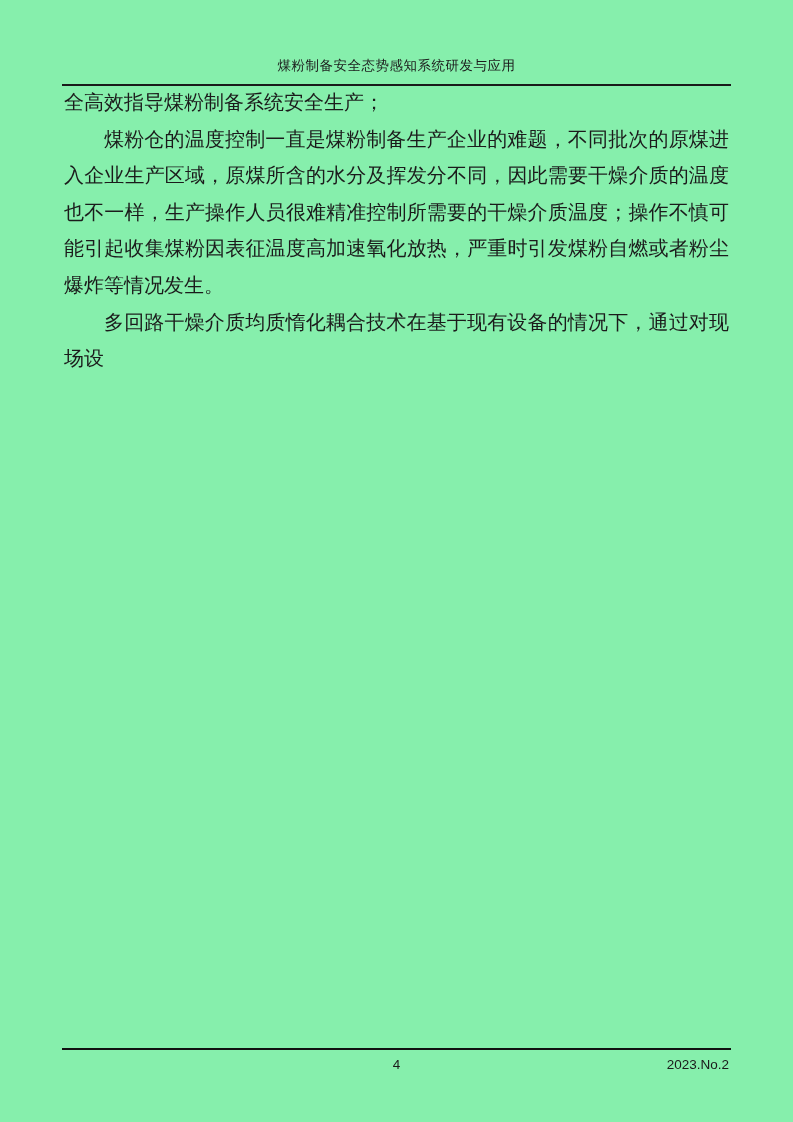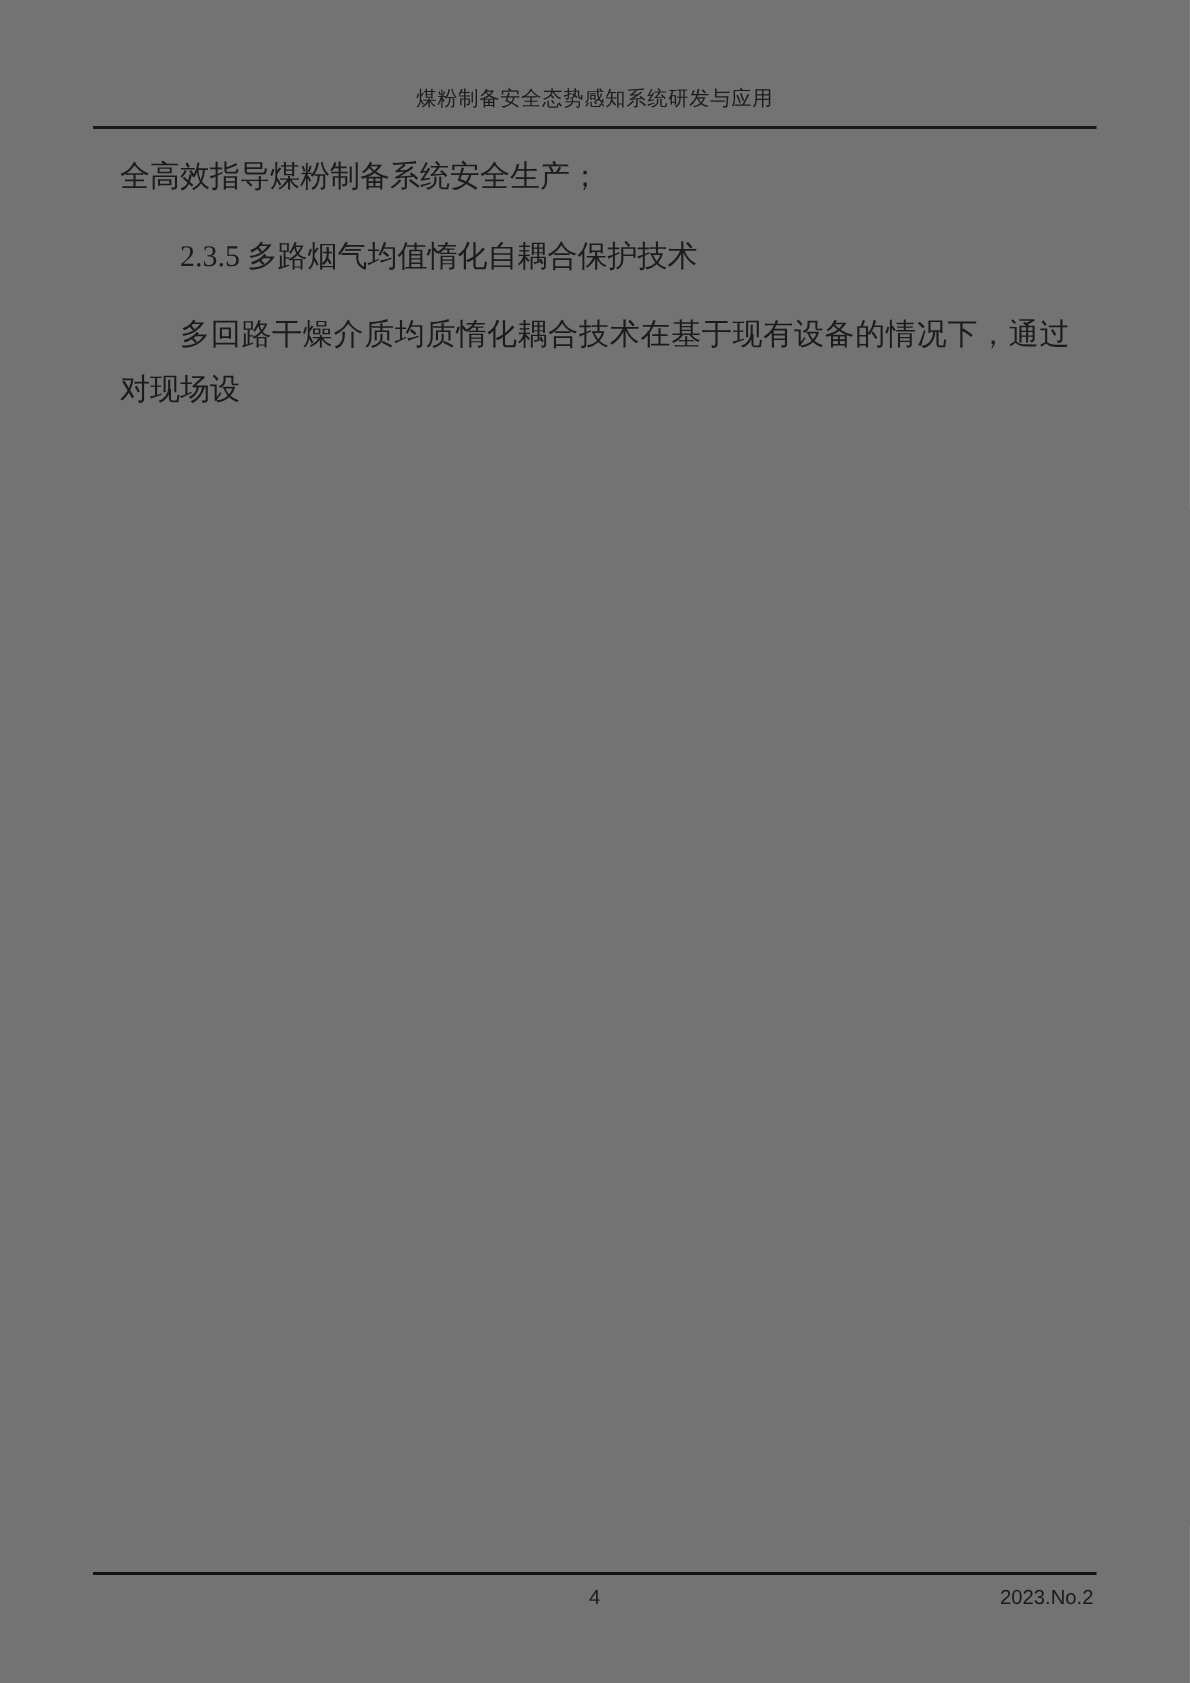--- a/index.html
+++ b/index.html
@@ -2,21 +2,21 @@
 <html lang="zh"><head>
 <meta charset="utf-8">
 <title>Page</title>
 <style>
   html, body { margin: 0; padding: 0; background: #888; }
   .page {
     position: relative;
     width: 793px;
     height: 1122px;
     margin: 0 auto;
-    background: #737373;
+    background: #86efac;
     overflow: hidden;
     font-family: "Liberation Serif", "DejaVu Serif", serif;
     color: #1b1b1b;
   }
   .running-header {
     position: absolute;
     top: 58px;
     left: 0;
     right: 0;
     text-align: center;
@@ -37,21 +37,21 @@
     position: absolute;
     top: 84px;
     left: 64px;
     width: 665px;
     font-size: 20px;
     line-height: 36.6px;
     text-align: justify;
     text-justify: inter-ideograph;
   }
   .doc-body p {
-    margin: 16px;
+    margin: 0;
     padding: 0;
   }
   .doc-body p.paragraph,
   .doc-body p.heading {
     text-indent: 2em;
   }
   .doc-body p.continuation {
     text-indent: 0;
   }
   .doc-body sup {
@@ -99,21 +99,21 @@
 <body>
 
 <div class="page">
 
   <div class="running-header">煤粉制备安全态势感知系统研发与应用</div>
 
   <div class="header-rule"></div>
 
   <div class="doc-body">
       <p class="continuation"><span>全高效指导煤粉制备系统安全生产；</span></p>
-      <p class="heading"><span>2.3.5 多路烟气均值惰化自耦合保护技术</span></p>
+      <p class="paragraph"><span>煤粉仓的温度控制一直是煤粉制备生产企业的难题，不同批次的原煤进入企业生产区域，原煤所含的水分及挥发分不同，因此需要干燥介质的温度也不一样，生产操作人员很难精准控制所需要的干燥介质温度；操作不慎可能引起收集煤粉因表征温度高加速氧化放热，严重时引发煤粉自燃或者粉尘爆炸等情况发生。</span></p>
       <p class="paragraph"><span>多回路干燥介质均质惰化耦合技术在基于现有设备的情况下，通过对现场设</span></p>
     </div>
 
   <div class="footer-rule"></div>
 
   <div class="footer">
     <span class="page-number">4</span>
     <span class="issue-label">2023.No.2</span>
   </div>
 

